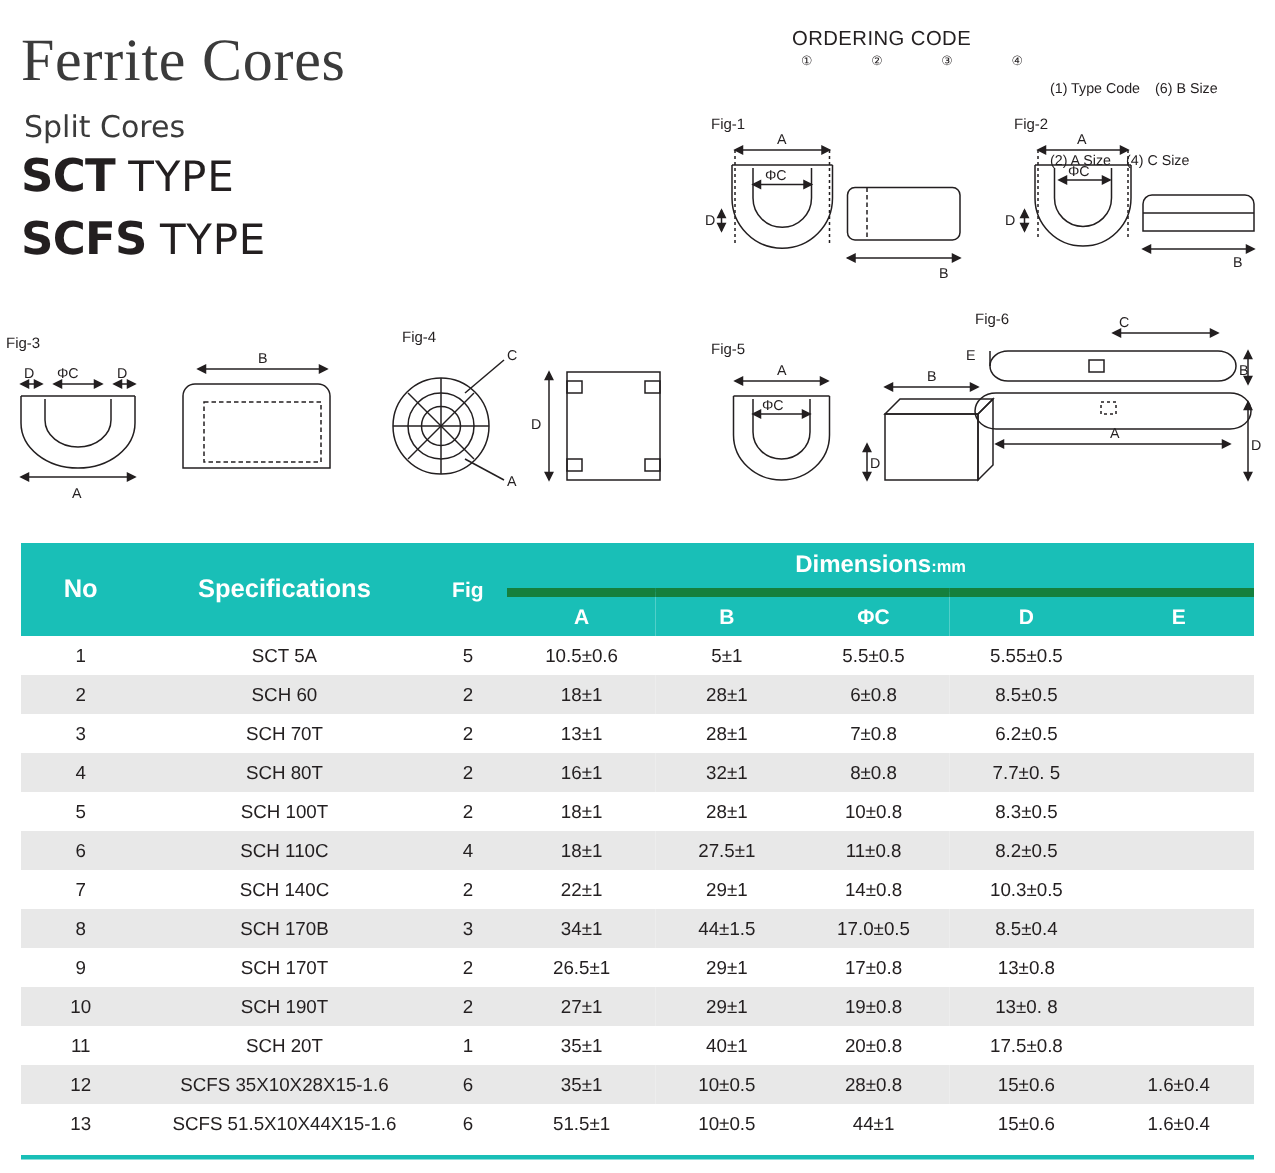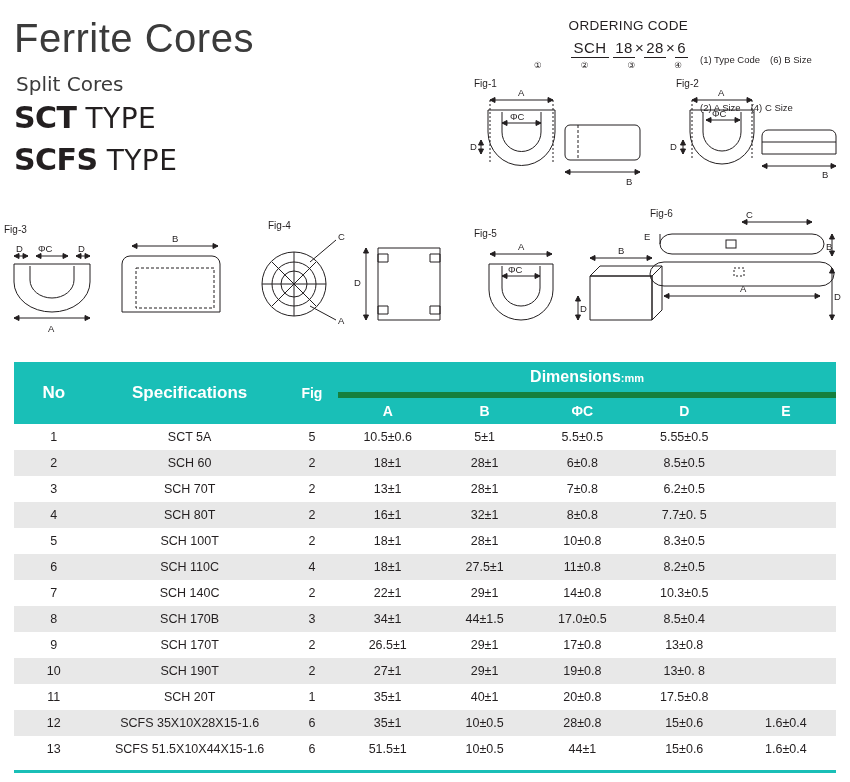--- a/index.html
+++ b/index.html
@@ -23,21 +23,21 @@
     width: 850px;
     height: 200px;
   }
   .title-main {
     position: absolute;
     left: 14px; top: 16px;
     font-size: 40px;
     font-weight: normal;
     letter-spacing: 0.5px;
     color: #3b3b3b;
-    font-family: Liberation Sans, sans-serif;
+    font-family: Liberation Serif, serif;
   }
   .title-sub {
     position: absolute;
     left: 16px; top: 72px;
     font-size: 20px;
     color: #3b3b3b;
     font-family: "DejaVu Sans", sans-serif;
   }
   .type-line {
     position: absolute;
@@ -56,21 +56,21 @@
     letter-spacing: 0.5px;
   }
   #type-sct { top: 100px; }
   #type-scfs { top: 142px; }
 
   
   .ordering {
     position: absolute;
     left: 528px; top: 18px;
     width: 160px;
-    text-align: right;
+    text-align: left;
     font-size: 13px;
     color: #231f20;
   }
   .ordering .oc-title { font-size: 13.5px; letter-spacing: 0.3px; }
   .ordering .oc-code {
     margin-top: 6px;
     font-size: 15px;
     letter-spacing: 0.5px;
   }
   .ordering .oc-code .u { border-bottom: 1px solid #231f20; padding: 0 2px 1px 2px; display: inline-block; }
@@ -166,23 +166,20 @@
     <span class="bold">SCT</span>
     <span class="thin">TYPE</span>
   </div>
   <div class="type-line" id="type-scfs">
     <span class="bold">SCFS</span>
     <span class="thin">TYPE</span>
   </div>
 
   <div class="ordering">
     <div class="oc-title">ORDERING CODE</div>
-    <div class="oc-code">
-      <span class="u">SCH</span><span>&nbsp;</span><span class="u">18</span><span>×</span><span class="u">28</span><span>×</span><span class="u">6</span>
-    </div>
     <div class="oc-nums">
       <span>①</span>
       <span>②</span>
       <span>③</span>
       <span>④</span>
     </div>
   </div>
 
   <div class="legend">
     <div class="legend-row">

